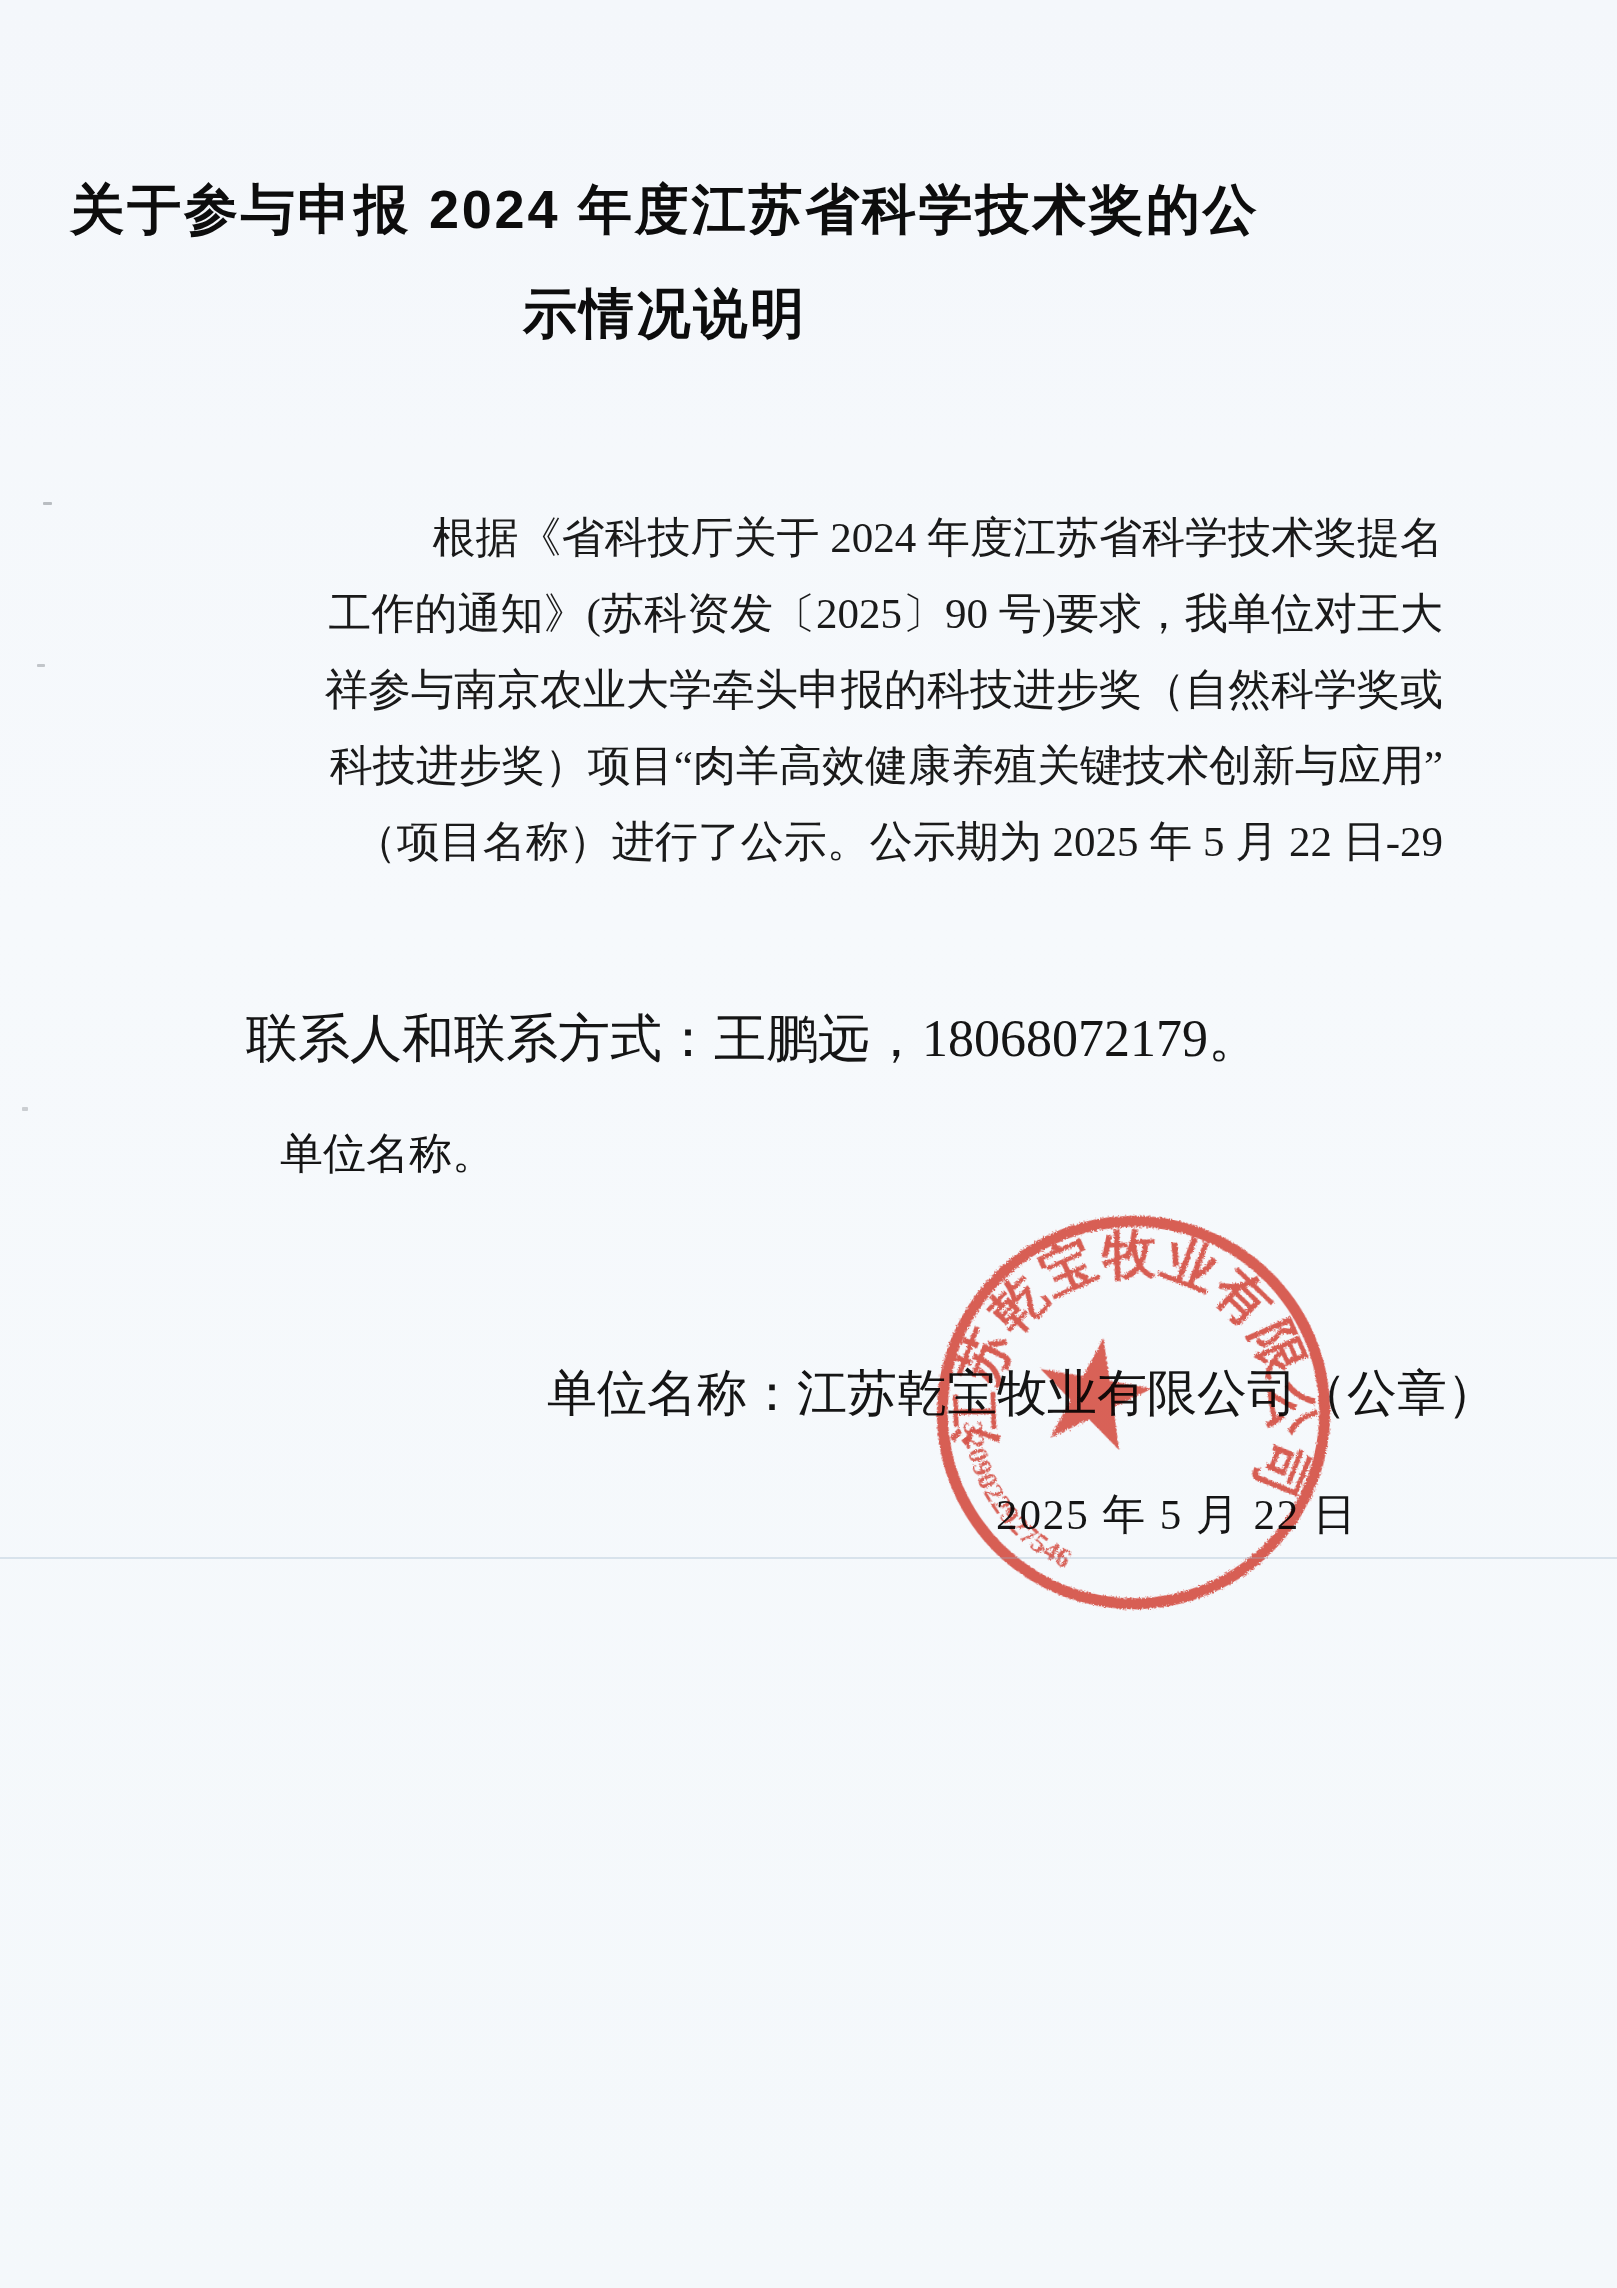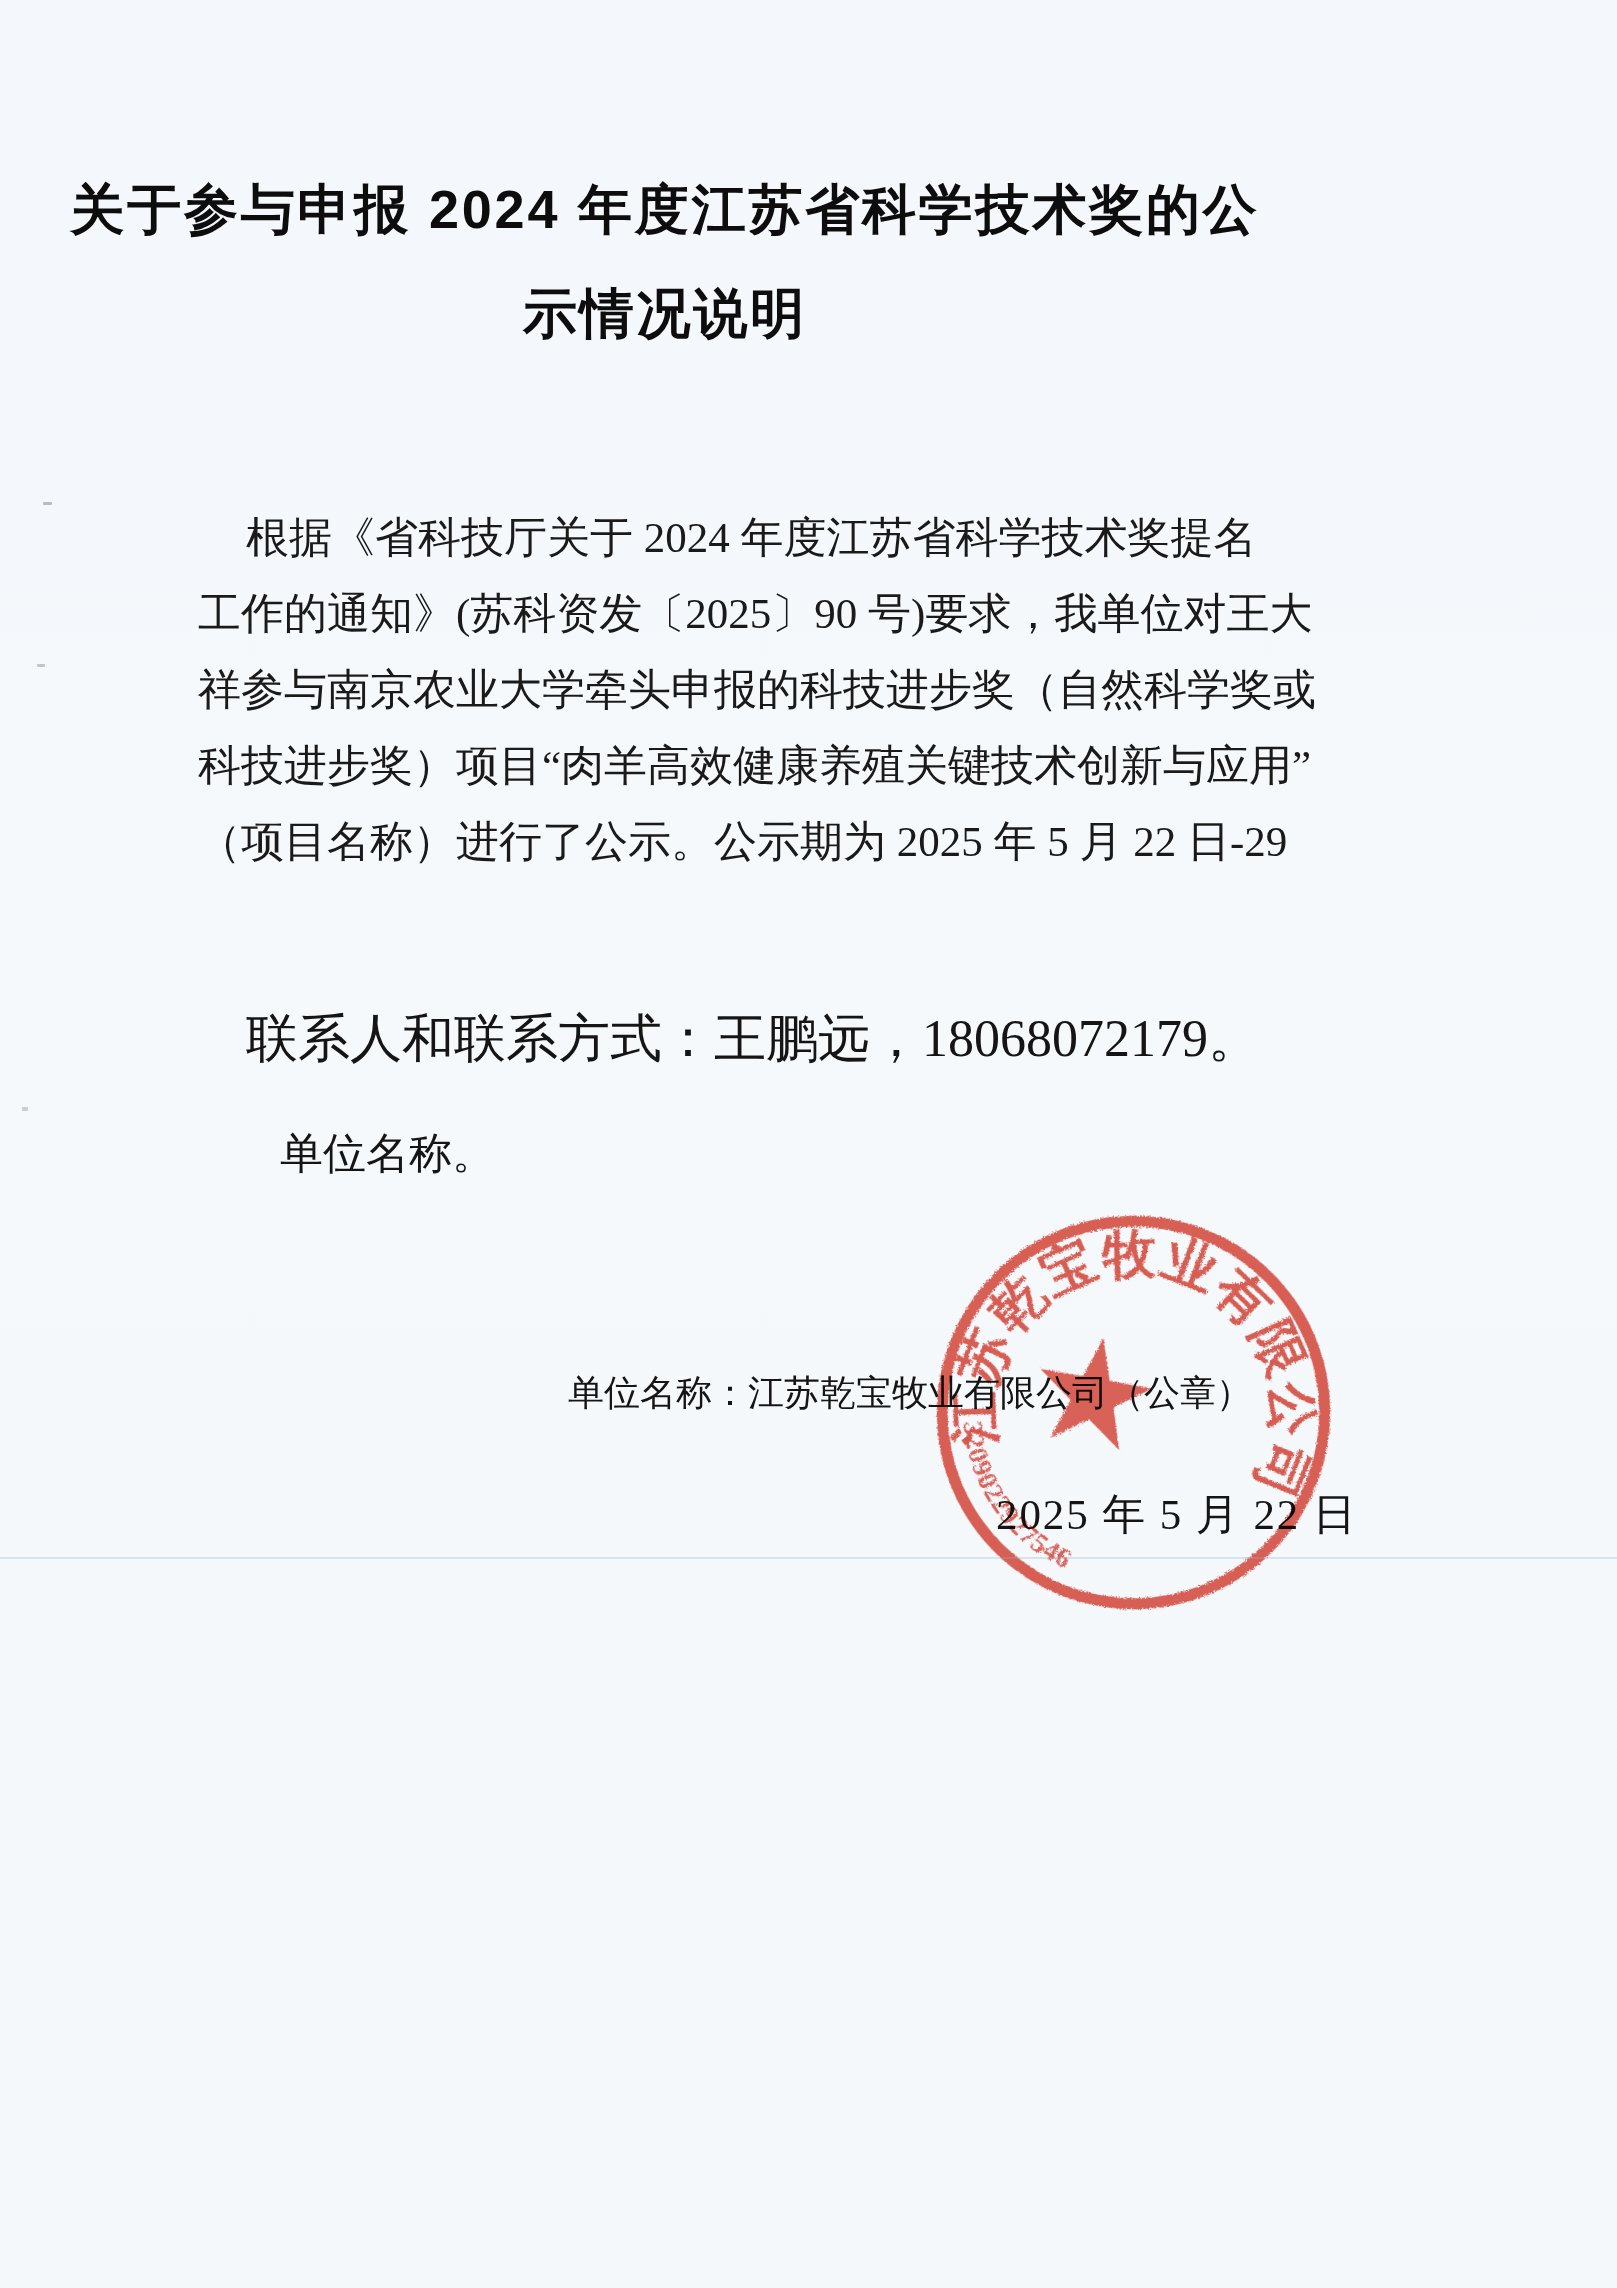--- a/index.html
+++ b/index.html
@@ -30,33 +30,33 @@
     color: #0d0d0d;
   }
   .body-block {
     position: absolute;
     top: 500px;
     left: 198px;
     width: 1245px;
     font-size: 43px;
     color: #1a1a1a;
   }
-  .body-line { line-height: 76px; white-space: nowrap; }
+  .body-line { line-height: 76px; white-space: nowrap; text-align: right; }
   .body-line.indent { padding-left: 48px; }
   .contact-line {
     position: absolute; top: 1001px; left: 246px;
     font-size: 52px; line-height: 76px; white-space: nowrap;
   }
   .note-line {
     position: absolute; top: 1116px; left: 280px;
     font-size: 43px; line-height: 76px; white-space: nowrap;
   }
   .signature-line {
-    position: absolute; top: 1355px; left: 568px;
-    font-size: 36px; line-height: 76px; white-space: nowrap;
+    position: absolute; top: 1355px; left: 547px;
+    font-size: 50px; line-height: 76px; white-space: nowrap;
   }
   .date-line {
     position: absolute; top: 1477px; left: 996px;
     font-size: 43px; line-height: 76px; white-space: nowrap;
     letter-spacing: 1.9px;
   }
   .stamp {
     position: absolute;
     left: 921px;
     top: 1200px;

